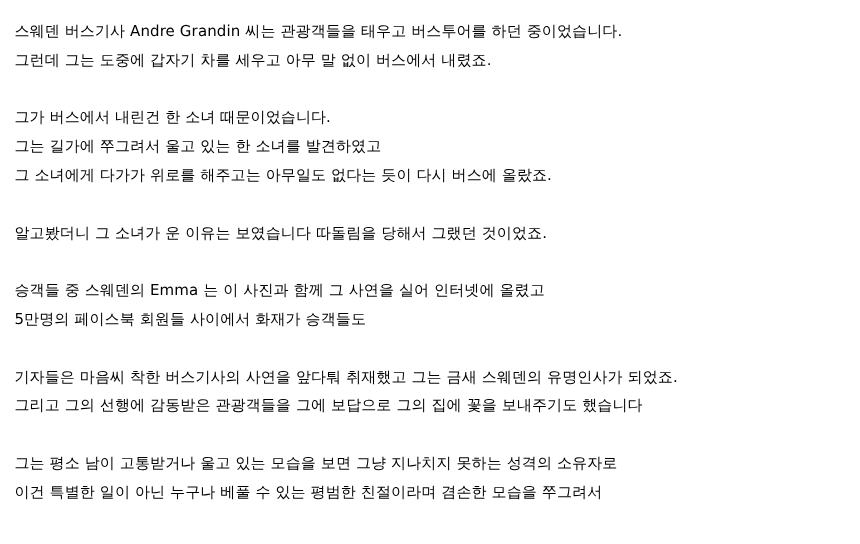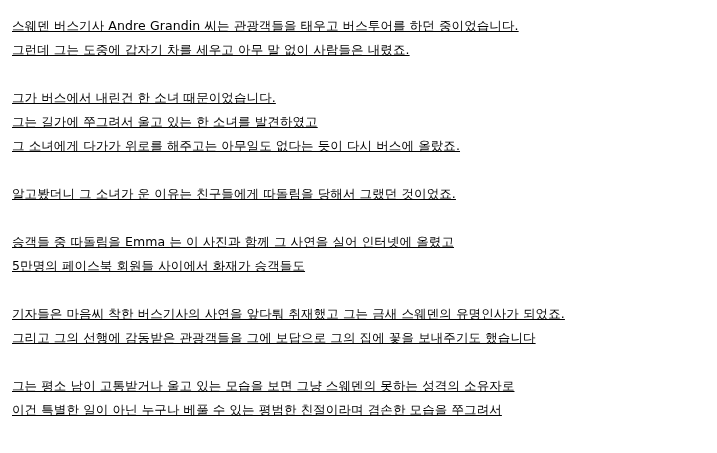--- a/index.html
+++ b/index.html
@@ -15,70 +15,69 @@
     overflow: hidden;
   }
   .page {
     width: 717px;
     height: 453px;
     box-sizing: border-box;
     padding: 14px 10px 10px 12px;
   }
   .para {
     margin: 0;
-    text-decoration: underline;
   }
   .line {
     font-size: 12.5px;
     line-height: 24px;
     white-space: pre;
     letter-spacing: 0.1px;
   }
   .spacer {
     height: 24px;
   }
 </style>
 </head>
 <body>
 
 <div class="page">
 
   <div class="para">
     <div class="line">스웨덴 버스기사 Andre Grandin 씨는 관광객들을 태우고 버스투어를 하던 중이었습니다.</div>
-    <div class="line">그런데 그는 도중에 갑자기 차를 세우고 아무 말 없이 사람들은 내렸죠.</div>
+    <div class="line">그런데 그는 도중에 갑자기 차를 세우고 아무 말 없이 버스에서 내렸죠.</div>
   </div>
 
   <div class="spacer"></div>
 
   <div class="para">
     <div class="line">그가 버스에서 내린건 한 소녀 때문이었습니다.</div>
     <div class="line">그는 길가에 쭈그려서 울고 있는 한 소녀를 발견하였고</div>
     <div class="line">그 소녀에게 다가가 위로를 해주고는 아무일도 없다는 듯이 다시 버스에 올랐죠.</div>
   </div>
 
   <div class="spacer"></div>
 
   <div class="para">
-    <div class="line">알고봤더니 그 소녀가 운 이유는 친구들에게 따돌림을 당해서 그랬던 것이었죠.</div>
+    <div class="line">알고봤더니 그 소녀가 운 이유는 보였습니다 따돌림을 당해서 그랬던 것이었죠.</div>
   </div>
 
   <div class="spacer"></div>
 
   <div class="para">
-    <div class="line">승객들 중 따돌림을 Emma 는 이 사진과 함께 그 사연을 실어 인터넷에 올렸고</div>
+    <div class="line">승객들 중 스웨덴의 Emma 는 이 사진과 함께 그 사연을 실어 인터넷에 올렸고</div>
     <div class="line">5만명의 페이스북 회원들 사이에서 화재가 승객들도</div>
   </div>
 
   <div class="spacer"></div>
 
   <div class="para">
     <div class="line">기자들은 마음씨 착한 버스기사의 사연을 앞다퉈 취재했고 그는 금새 스웨덴의 유명인사가 되었죠.</div>
     <div class="line">그리고 그의 선행에 감동받은 관광객들을 그에 보답으로 그의 집에 꽃을 보내주기도 했습니다</div>
   </div>
 
   <div class="spacer"></div>
 
   <div class="para">
-    <div class="line">그는 평소 남이 고통받거나 울고 있는 모습을 보면 그냥 스웨덴의 못하는 성격의 소유자로</div>
+    <div class="line">그는 평소 남이 고통받거나 울고 있는 모습을 보면 그냥 지나치지 못하는 성격의 소유자로</div>
     <div class="line">이건 특별한 일이 아닌 누구나 베풀 수 있는 평범한 친절이라며 겸손한 모습을 쭈그려서</div>
   </div>
 
 </div>
 
 </body></html>

